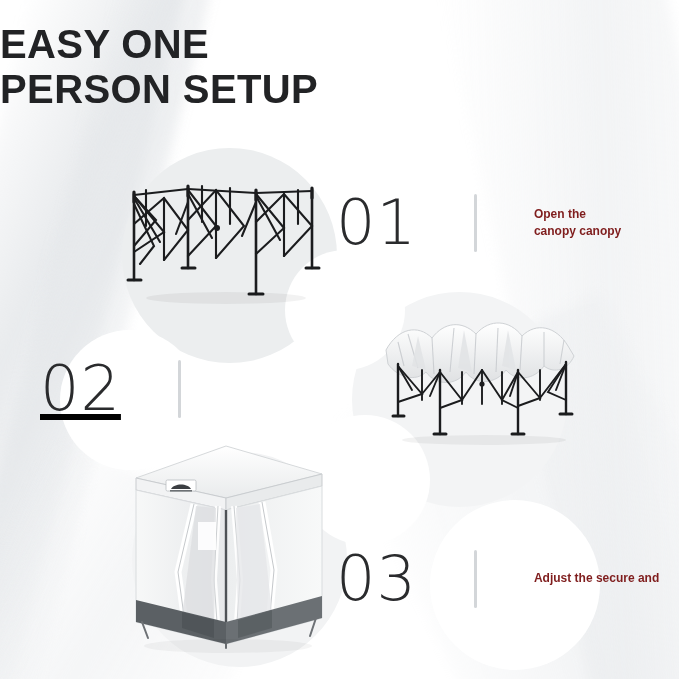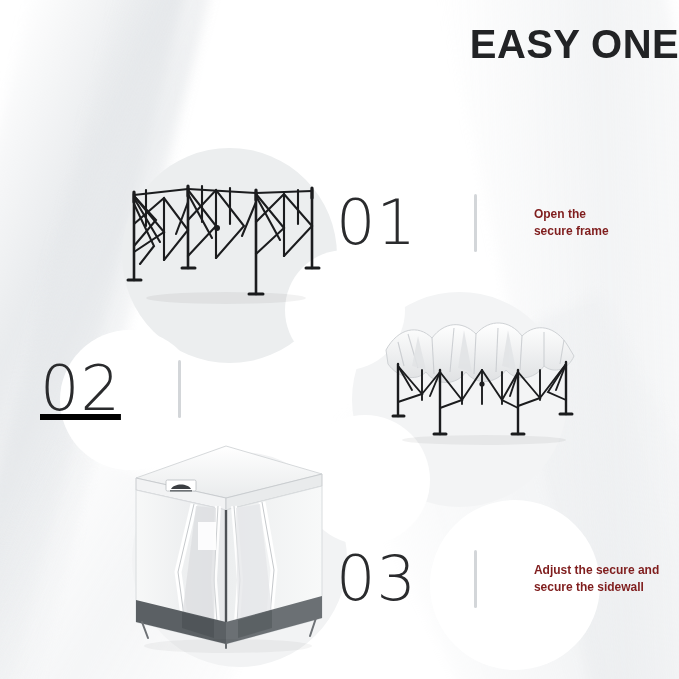--- a/index.html
+++ b/index.html
@@ -43,21 +43,21 @@
   
   .lobe{position:absolute;border-radius:50%;background:#ffffff;}
   .l1{left:285px;top:250px;width:120px;height:120px;}
   .l2{left:300px;top:415px;width:130px;height:130px;}
   .l3{left:60px;top:330px;width:140px;height:140px;}
   .l4{left:430px;top:500px;width:170px;height:170px;}
 
   
   .title{
     position:absolute;left:0;right:0;top:22px;
-    text-align:right;
+    text-align:left;
     color:#222325;
     font-weight:bold;
     font-size:40px;
     line-height:1.12;
     letter-spacing:.4px;
     z-index:40;
   }
   .title .l{display:block;white-space:nowrap;}
 
   
@@ -121,20 +121,21 @@
     <div class="pod pod-3"></div>
 
     <div class="lobe l1"></div>
     <div class="lobe l2"></div>
     <div class="lobe l3"></div>
     <div class="lobe l4"></div>
   </div>
 
   <div class="title">
     <span class="l">EASY ONE</span>
+    <span class="l">PERSON SETUP</span>
   </div>
 
   <div class="shot shot-1">
     <svg viewBox="0 0 218 140" width="218" height="140">
       <g stroke="#1b1c1e" stroke-width="2.6" fill="none" stroke-linecap="round">
 
         <line x1="18" y1="26" x2="18" y2="112"></line>
         <line x1="72" y1="20" x2="72" y2="100"></line>
         <line x1="140" y1="24" x2="140" y2="126"></line>
         <line x1="196" y1="22" x2="196" y2="100"></line>
@@ -313,31 +314,30 @@
 
       <ellipse cx="106" cy="206" rx="84" ry="7" fill="#000" opacity=".04"></ellipse>
     </svg>
   </div>
 
   <div class="step step-1">
     <div class="step-num">01</div>
     <div class="step-div"></div>
     <div class="step-text">
       <span>Open the</span>
-      <span>secure frame</span>
+      <span>canopy canopy</span>
     </div>
   </div>
 
   <div class="step step-2">
     <div class="step-num">02</div>
     <div class="step-div"></div>
   </div>
 
   <div class="step step-3">
     <div class="step-num">03</div>
     <div class="step-div"></div>
     <div class="step-text">
       <span>Adjust the secure and</span>
-      <span>secure the sidewall</span>
     </div>
   </div>
 
 </div>
 
 </body></html>

